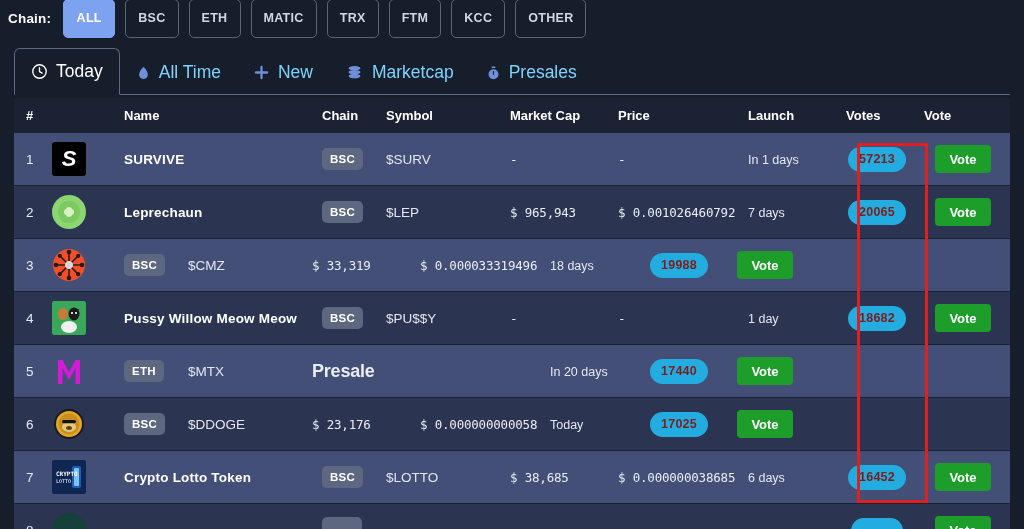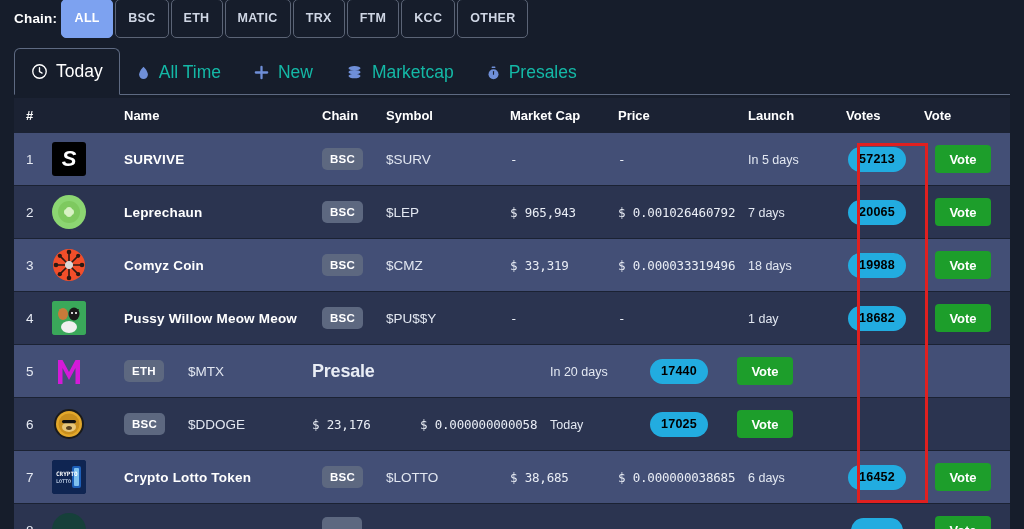--- a/index.html
+++ b/index.html
@@ -7,21 +7,21 @@
     width: 1024px; height: 529px;
     background: #161d2b;
     font-family: "Liberation Sans", sans-serif;
     overflow: hidden;
   }
   .page { position: relative; width: 1024px; height: 529px; }
 
   
   .chain-bar {
     display: flex; align-items: center;
-    height: 36px; padding: 0 0 0 14px; gap: 2px;
+    height: 36px; padding: 0 0 0 8px; gap: 10px;
   }
   .chain-label {
     color: #fff; font-size: 13.5px; font-weight: bold;
     letter-spacing: .2px; margin-right: 2px;
   }
   .chain-btn {
     min-width: 52px; height: 39px; padding: 0 12px;
     display: flex; align-items: center; justify-content: center;
     border: 1px solid #5b6476; border-radius: 5px;
     color: #cfd6e4; font-size: 12.5px; font-weight: bold;
@@ -31,21 +31,21 @@
   .chain-btn.active {
     background: #7da2f0; border-color: #7da2f0; color: #ffffff;
   }
 
   
   .tabs-wrap { position: relative; height: 52px; margin-top: 7px; }
   .tabs { display: flex; align-items: flex-end; height: 52px; padding-left: 14px; }
   .tab {
     display: flex; align-items: center; gap: 8px;
     height: 45px; padding: 0 16px;
-    font-size: 17.5px; color: #14b8a6; cursor: pointer;
+    font-size: 17.5px; color: #7dd3fc; cursor: pointer;
     background: transparent; white-space: nowrap;
   }
   .tab .tab-ico { display: inline-flex; align-items: center; }
   .tab.active {
     color: #ffffff;
     border: 1px solid #5e6a82;
     border-bottom: 1px solid #161d2b;
     border-radius: 6px 6px 0 0;
     background: #161d2b;
     position: relative; z-index: 3;
@@ -103,21 +103,21 @@
   .mono {
     font-family: "DejaVu Sans Mono", "Liberation Mono", monospace;
     color: #e9edf5; font-size: 12.5px; letter-spacing: -.2px;
   }
   .mcap-presale { font-family: "Liberation Sans", sans-serif; font-weight: bold; font-size: 18px; }
   .launch { color: #e3e8f2; font-size: 12.5px; }
   .vote-pill {
     display: inline-flex; align-items: center; justify-content: center;
     min-width: 52px; height: 25px; padding: 0 11px;
     background: #22ace0; border-radius: 13px;
-    color: #000000; font-size: 12.5px; font-weight: bold; letter-spacing: .2px;
+    color: #7f1d1d; font-size: 12.5px; font-weight: bold; letter-spacing: .2px;
   }
   .vote-btn {
     display: inline-flex; align-items: center; justify-content: center;
     width: 56px; height: 28px;
     background: #1d9e2b; border-radius: 4px;
     color: #ffffff; font-size: 13px; font-weight: bold;
     cursor: pointer;
   }
 
   
@@ -217,21 +217,21 @@
     <div class="row odd">
       <div class="c-rank"><span class="rank">1</span></div>
       <div class="c-logo">
           <div class="logo" style="background:#000;color:#fff;font-size:22px;font-style:italic;">S</div>
         </div>
       <div class="c-name"><span class="name">SURVIVE</span></div>
       <div class="c-chain"><span class="chain-badge">BSC</span></div>
       <div class="c-symbol"><span class="symbol">$SURV</span></div>
       <div class="c-mcap"><span class="mono">-</span></div>
       <div class="c-price"><span class="mono">-</span></div>
-      <div class="c-launch"><span class="launch">In 5 days</span></div>
+      <div class="c-launch"><span class="launch">In 1 days</span></div>
       <div class="c-votes">
           <span class="vote-pill">57213</span>
         </div>
       <div class="c-vote">
           <span class="vote-btn">Vote</span>
         </div>
     </div>
 
     <div class="row even">
       <div class="c-rank"><span class="rank">2</span></div>
@@ -280,21 +280,20 @@
                 <circle cx="4" cy="17" r="2.3"></circle>
                 <circle cx="30" cy="17" r="2.3"></circle>
                 <circle cx="7.8" cy="7.8" r="2.1"></circle>
                 <circle cx="26.2" cy="26.2" r="2.1"></circle>
                 <circle cx="26.2" cy="7.8" r="2.1"></circle>
                 <circle cx="7.8" cy="26.2" r="2.1"></circle>
               </g>
             </svg>
       </div>
         </div>
-      <div class="c-name"><span class="name">Comyz Coin</span></div>
       <div class="c-chain"><span class="chain-badge">BSC</span></div>
       <div class="c-symbol"><span class="symbol">$CMZ</span></div>
       <div class="c-mcap"><span class="mono">$ 33,319</span></div>
       <div class="c-price"><span class="mono">$ 0.000033319496</span></div>
       <div class="c-launch"><span class="launch">18 days</span></div>
       <div class="c-votes">
           <span class="vote-pill">19988</span>
         </div>
       <div class="c-vote">
           <span class="vote-btn">Vote</span>

